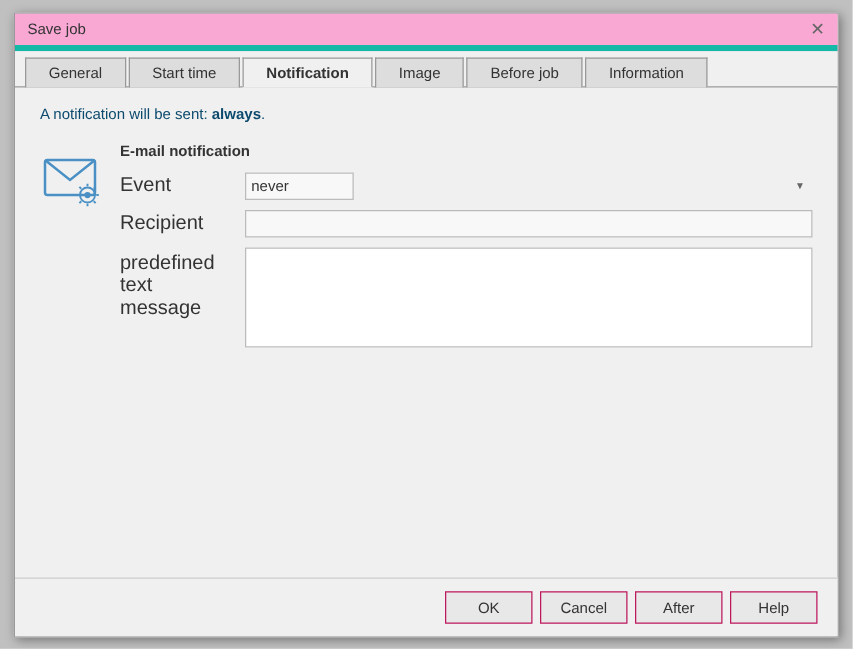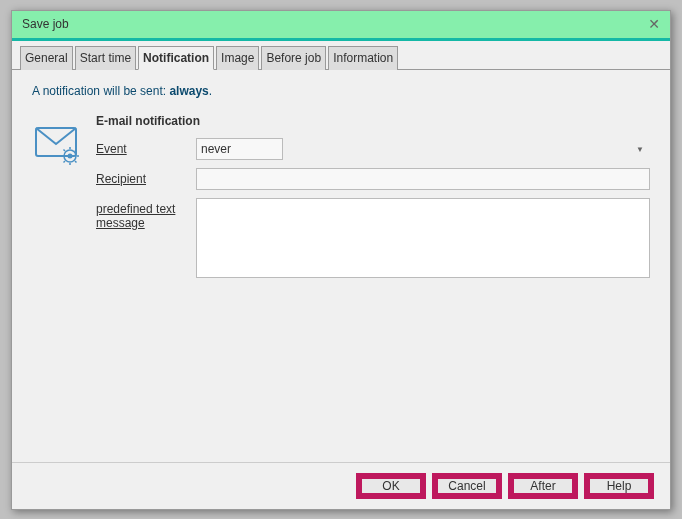--- a/index.html
+++ b/index.html
@@ -16,22 +16,22 @@
     .dialog {
       background: #f0f0f0;
       border: 1px solid #999;
       width: 660px;
       height: 500px;
       display: flex;
       flex-direction: column;
       box-shadow: 2px 2px 8px rgba(0,0,0,0.4);
     }
     .title-bar {
-      background: #86efac;
-      border-bottom: 3px solid #14b8a6;
+      background: #f9a8d4;
+      border-bottom: 5px solid #14b8a6;
       padding: 6px 10px;
       display: flex;
       justify-content: space-between;
       align-items: center;
       height: 30px;
     }
     .title-bar-text {
       font-size: 12px;
       color: #333;
     }
@@ -44,21 +44,21 @@
       line-height: 1;
     }
     .tabs {
       display: flex;
       flex-direction: row;
       background: #f0f0f0;
       border-bottom: 1px solid #999;
       padding: 4px 8px 0 8px;
     }
     .tab {
-      padding: 4px 4px;
+      padding: 4px 18px;
       border: 1px solid #999;
       border-bottom: none;
       cursor: pointer;
       background: #ddd;
       margin-right: 2px;
       font-size: 12px;
       color: #333;
       position: relative;
       bottom: -1px;
     }
@@ -98,24 +98,23 @@
       margin-bottom: 10px;
       font-weight: bold;
     }
     .form-row {
       display: flex;
       align-items: center;
       margin-bottom: 8px;
     }
     .form-label {
       width: 100px;
-      font-size: 12px;
+      font-size: 16px;
       color: #333;
       flex-shrink: 0;
-      text-decoration: underline;
     }
     .form-label.top {
       align-self: flex-start;
       padding-top: 4px;
     }
     select, input[type="text"] {
       flex: 1;
       height: 22px;
       border: 1px solid #bbb;
       background: #f8f8f8;
@@ -162,21 +161,21 @@
       border-top: 1px solid #ccc;
       display: flex;
       justify-content: flex-end;
       gap: 6px;
       background: #f0f0f0;
     }
     .btn {
       min-width: 70px;
       height: 26px;
       padding: 0 4px;
-      border: 6px solid #be185d;
+      border: 1px solid #be185d;
       background: #e8e8e8;
       font-size: 12px;
       cursor: pointer;
       color: #333;
     }
   </style>
 </head>
 <body>
 
 <div class="dialog">

